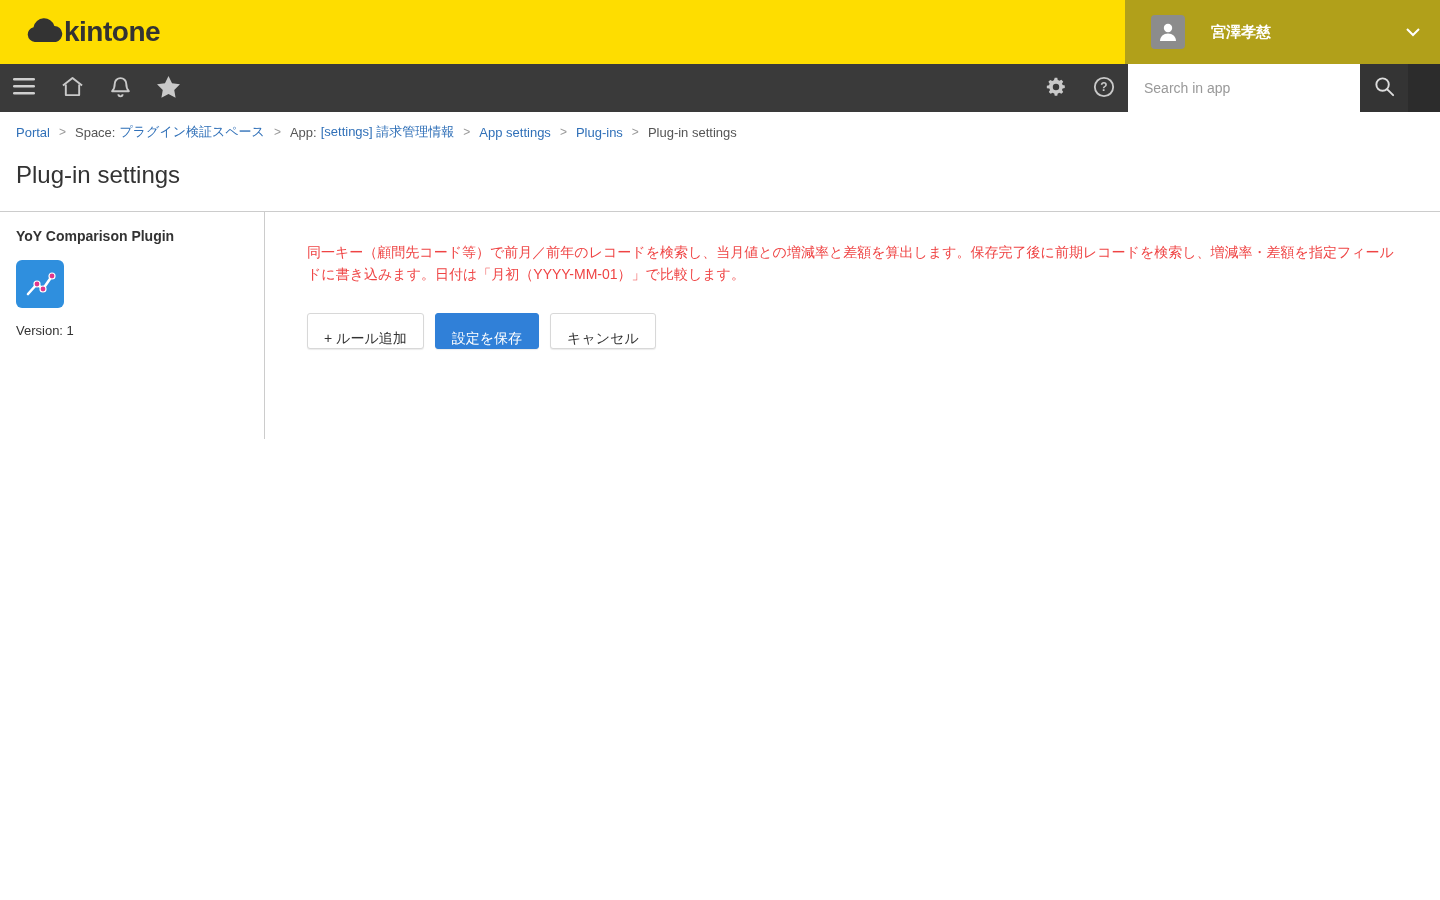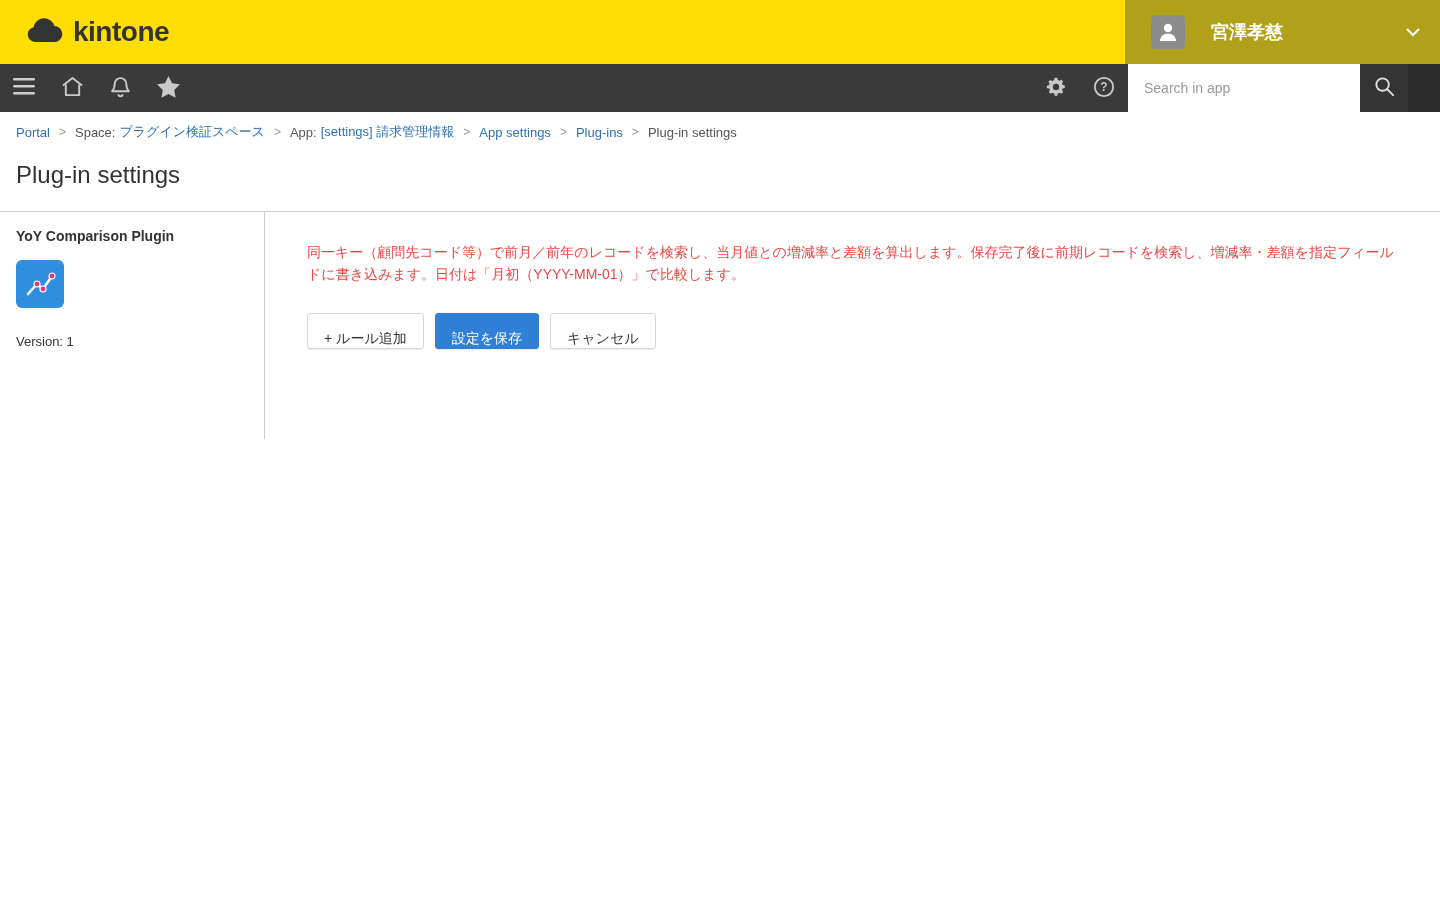--- a/index.html
+++ b/index.html
@@ -17,31 +17,31 @@
     width:1440px;height:900px;overflow:hidden;
     font-family:"Liberation Sans","DejaVu Sans",sans-serif;
     background:#fff;color:#333;
   }
 
   
   .topbar{
     height:64px;background:var(--brand-yellow,#fedd00);
     display:flex;align-items:center;justify-content:space-between;
   }
-  .logo{display:flex;align-items:center;gap:9px;margin-left:26px;cursor:pointer;}
+  .logo{display:flex;align-items:center;margin-left:26px;cursor:pointer;}
   .logo-text{font-size:28px;font-weight:bold;color:#333;letter-spacing:-0.5px;}
   .user-block{
     width:315px;height:64px;background:var(--user-block,#b1a01a);
     display:flex;align-items:center;padding:0 20px 0 26px;cursor:pointer;
   }
   .avatar{
     width:34px;height:34px;border-radius:4px;background:#8c8c8c;
     display:flex;align-items:center;justify-content:center;flex:none;
   }
-  .user-name{color:#fff;font-weight:bold;font-size:18px;margin-left:26px;flex:1;}
+  .user-name{color:#fff;font-weight:bold;font-size:15px;margin-left:26px;flex:1;}
 
   
   .navbar{
     height:48px;background:var(--nav-bar,#3a3a3a);
     display:flex;align-items:stretch;justify-content:space-between;
   }
   .nav-left,.nav-right{display:flex;align-items:stretch;}
   .nav-btn{
     width:48px;height:48px;border:none;background:transparent;
     display:flex;align-items:center;justify-content:center;cursor:pointer;padding:0;
@@ -78,21 +78,21 @@
   .content{display:flex;align-items:flex-start;}
   .plugin-panel{
     width:265px;flex:none;padding:8px 16px 16px;
     border-right:1px solid #ccc;height:227px;
   }
   .plugin-name{font-size:14px;font-weight:bold;color:#333;margin:8px 0 16px;}
   .plugin-icon{
     width:48px;height:48px;border-radius:6px;background:var(--plugin-icon-bg,#2f8fde);
     display:flex;align-items:center;justify-content:center;
   }
-  .plugin-version{font-size:13px;color:#333;margin-top:26px;}
+  .plugin-version{font-size:13px;color:#333;margin-top:15px;}
 
   .settings{flex:1;padding:30px 45px 0 42px;}
   .settings-heading{font-size:20px;font-weight:600;color:#333;margin:0 0 19px;}
   .settings-desc{font-size:14px;line-height:1.55;color:#ef4444;margin:0 0 28px;}
 
   .btn-row{display:flex;gap:11px;}
   .btn{
     height:36px;padding:16px 16px;font-size:14px;border-radius:3px;cursor:pointer;
     border:1px solid #d8d8d8;background:#fff;color:#333;
     box-shadow:0 1px 1px rgba(0,0,0,0.08);

